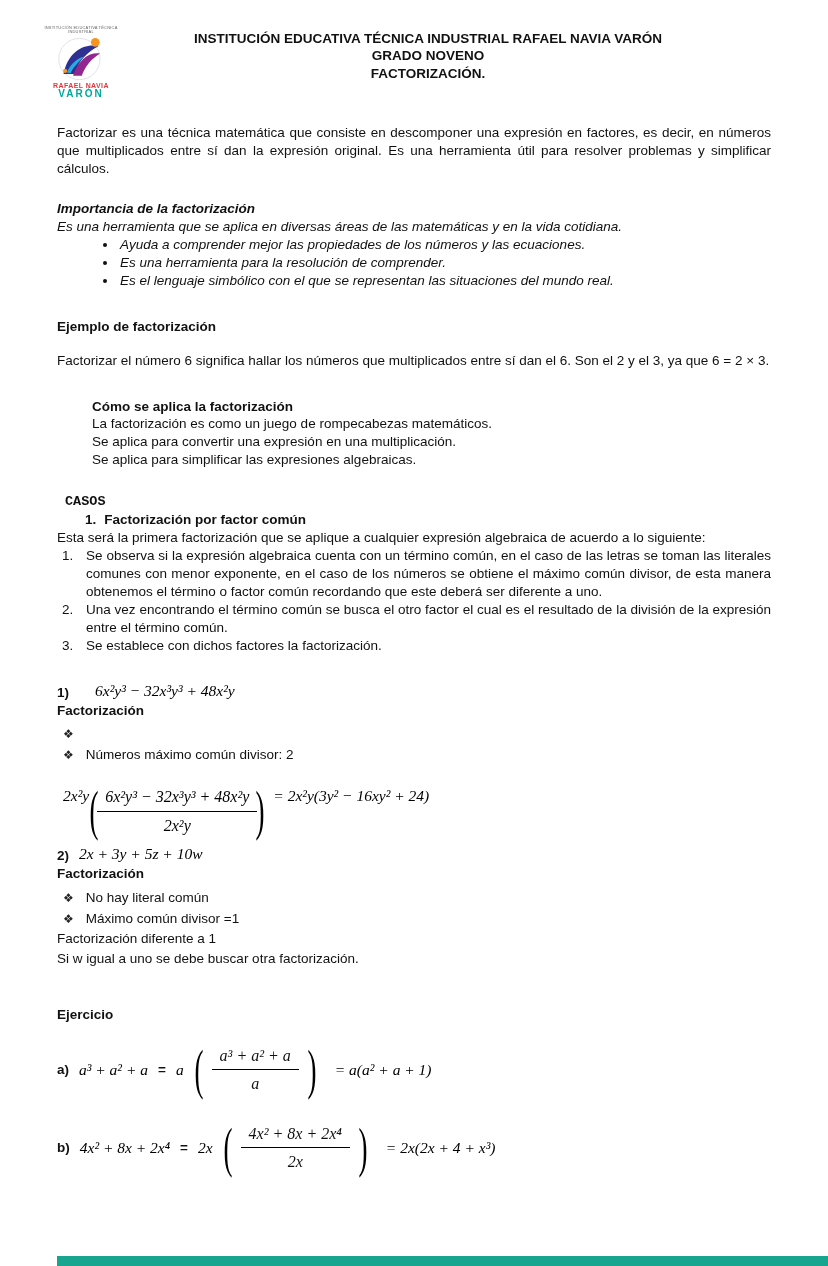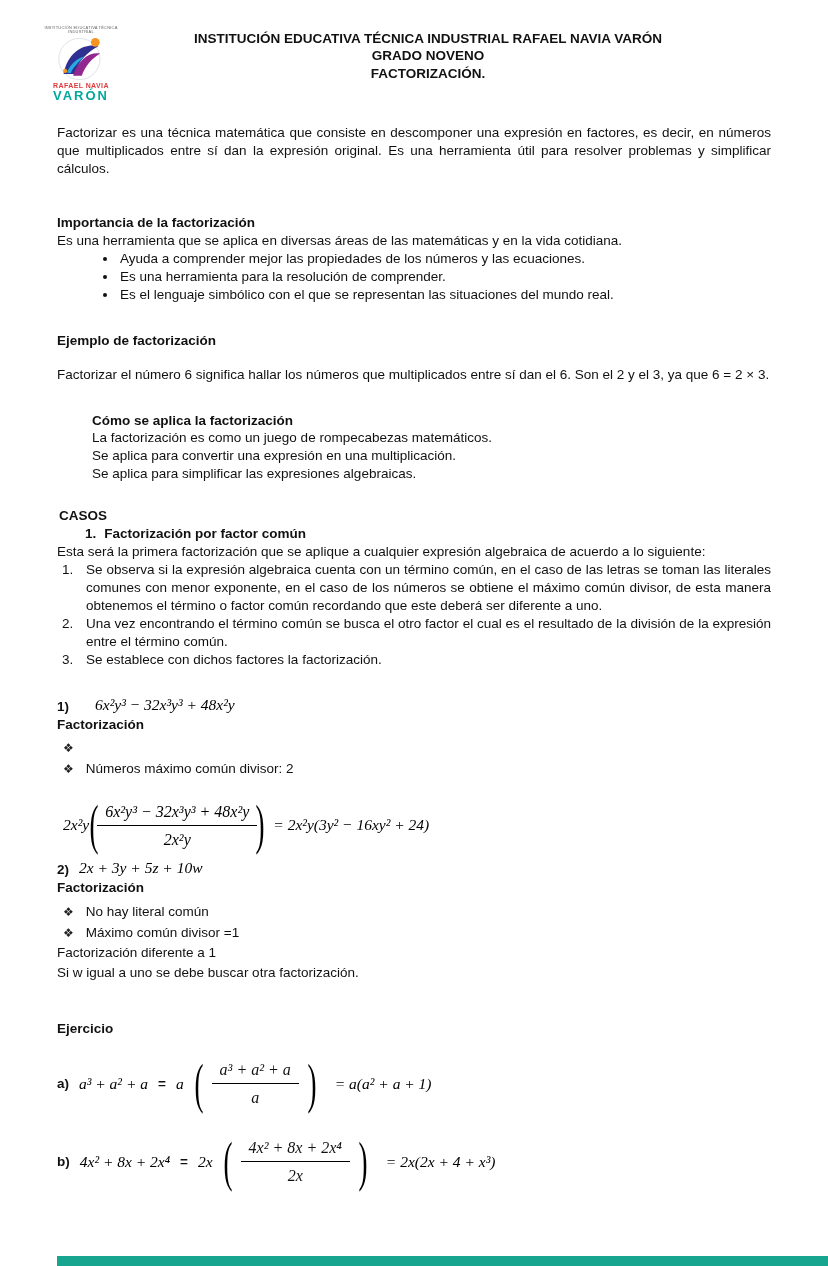--- a/index.html
+++ b/index.html
@@ -11,56 +11,56 @@
   }
   .content{ padding:0 57px; }
 
   
   .doc-header{ position:relative; padding-top:30px; min-height:108px; }
   .logo{ position:absolute; left:42px; top:26px; width:78px; text-align:center; }
   .logo-top{ font-size:4px; color:#666; line-height:1.1; letter-spacing:.2px; }
   .logo-mark{ width:52px; height:46px; display:block; margin:1px auto 0; }
   .logo-name{ line-height:1.05; }
   .logo-red{ display:block; color:#e03a3e; font-weight:bold; font-size:7px; letter-spacing:.4px; }
-  .logo-teal{ display:block; color:#00a79d; font-weight:bold; font-size:13px; letter-spacing:2px; }
+  .logo-teal{ display:block; color:#00a79d; font-weight:bold; font-size:10px; letter-spacing:2px; }
   .header-lines{ text-align:center; font-weight:bold; padding-left:40px; padding-right:12px; }
   .header-lines .hline{ line-height:1.28; }
 
   .h{ font-weight:bold; }
   .just{ text-align:justify; }
   p{ margin:0; }
 
   .guia{ margin-top:24px; font-weight:bold; }
   .intro{ margin-top:16px; }
 
-  .sec-importancia{ margin-top:36px; }
+  .sec-importancia{ margin-top:22px;font-style:italic; }
   .bullet-list{ margin:0; padding-left:61px; }
   .bullet-list li{ padding-left:2px; }
 
   .sec-ejemplo{ margin-top:28px; }
   .sec-ejemplo .body{ margin-top:16px; }
 
   .sec-como{ margin-top:28px;margin-left:35px; }
 
   .sec-casos{ margin-top:24px; }
-  .casos-title{ margin-left:2px; font-weight:bold; }
+  .casos-title{ margin-left:8px; font-weight:bold;font-family:Liberation Mono, monospace; }
   .case1-line{ margin-left:28px; font-weight:bold; display:flex; gap:8px; }
   .steps{ margin-top:0; }
   .step{ display:grid; grid-template-columns:24px 1fr; margin-left:5px; }
   .step .txt{ text-align:justify; }
 
   .sec-ejemplos{ margin-top:26px; }
   .ex-row{ display:flex; align-items:flex-end; gap:26px; margin-top:2px; }
   .ex-label{ font-weight:bold; }
   .math{ font-family:"Liberation Serif", serif; font-style:italic; font-size:15.5px; color:#000; }
   .diamond-list{ margin:6px 0 0 6px; padding:0; list-style:none; }
   .diamond-list li{ display:flex; gap:12px; margin-top:3px; }
   .dbullet{ color:#222; font-size:12px; line-height:1.5; }
 
-  .eq-row{ display:flex; align-items:center; margin:22px 0 4px 6px; }
+  .eq-row{ display:flex; align-items:flex-start; margin:22px 0 4px 6px; }
   .frac{ display:inline-flex; flex-direction:column; align-items:center; font-family:"Liberation Serif", serif; font-style:italic; font-size:16px; }
   .frac .num{ border-bottom:1px solid #000; padding:0 8px 3px; }
   .frac .den{ padding-top:3px; }
   .bigp{ font-family:"Liberation Serif", serif; font-style:normal; font-size:54px; line-height:50px; font-weight:400; display:inline-block; transform:scaleX(.5); margin:0 -6px; color:#000; }
   .m-prefix{ margin-right:2px; }
   .m-result{ margin-left:10px; }
 
   .ex2-block{ margin-top:8px; }
   .notes div{ margin-top:2px; }
 

